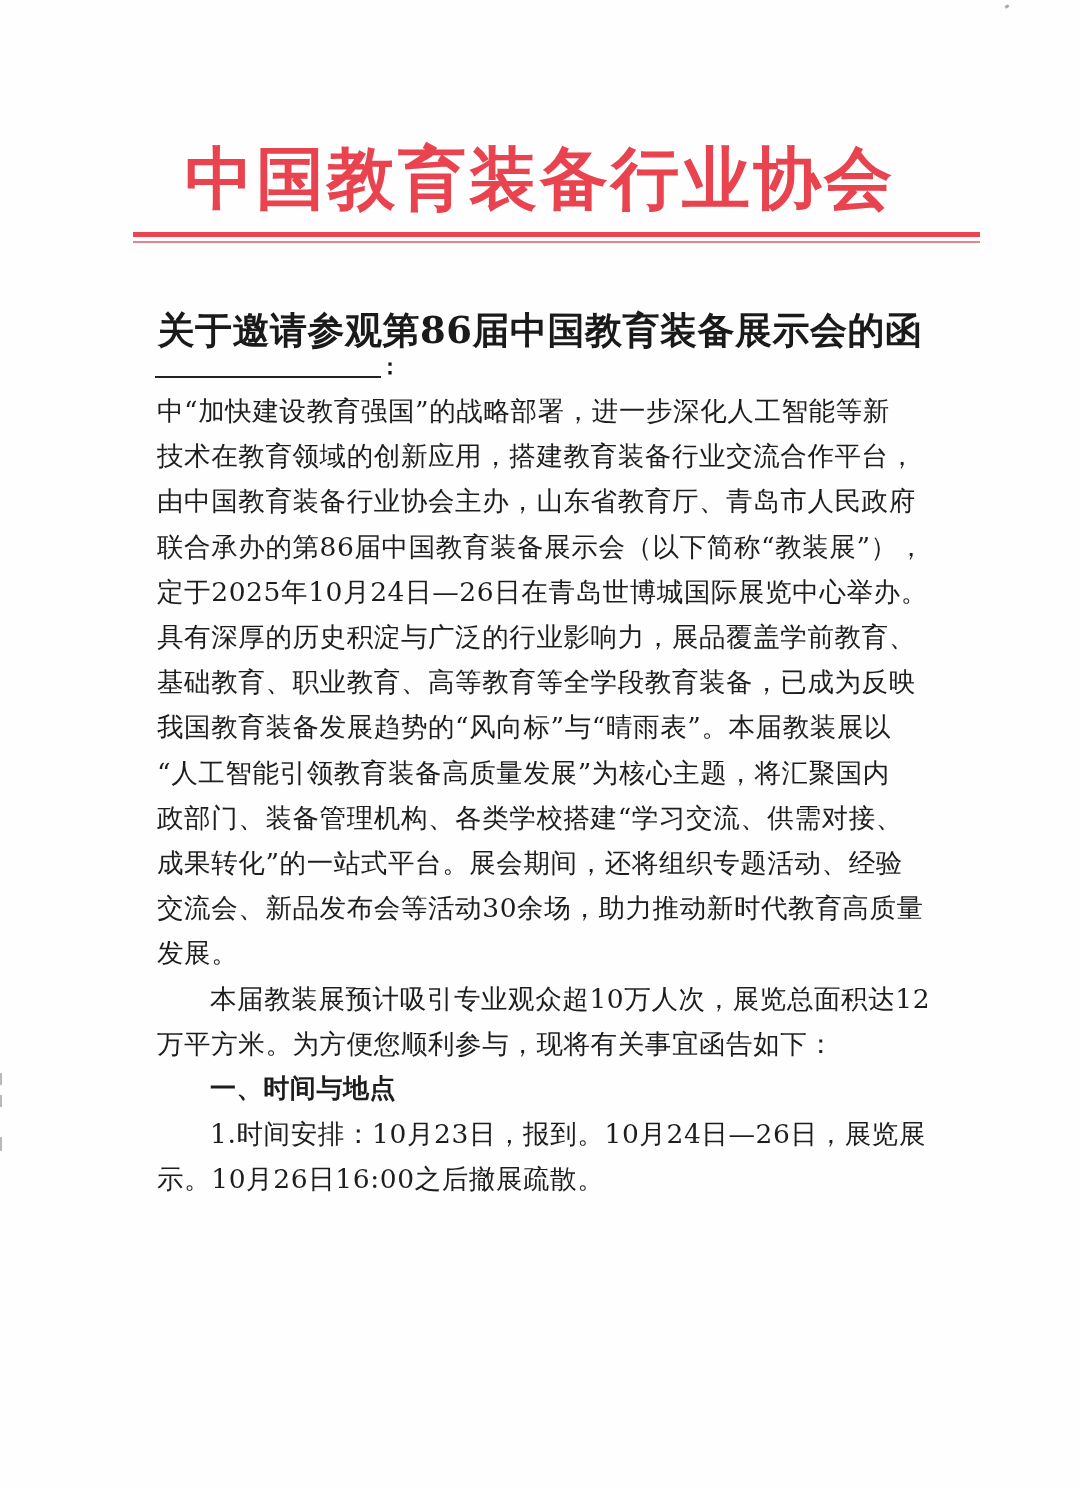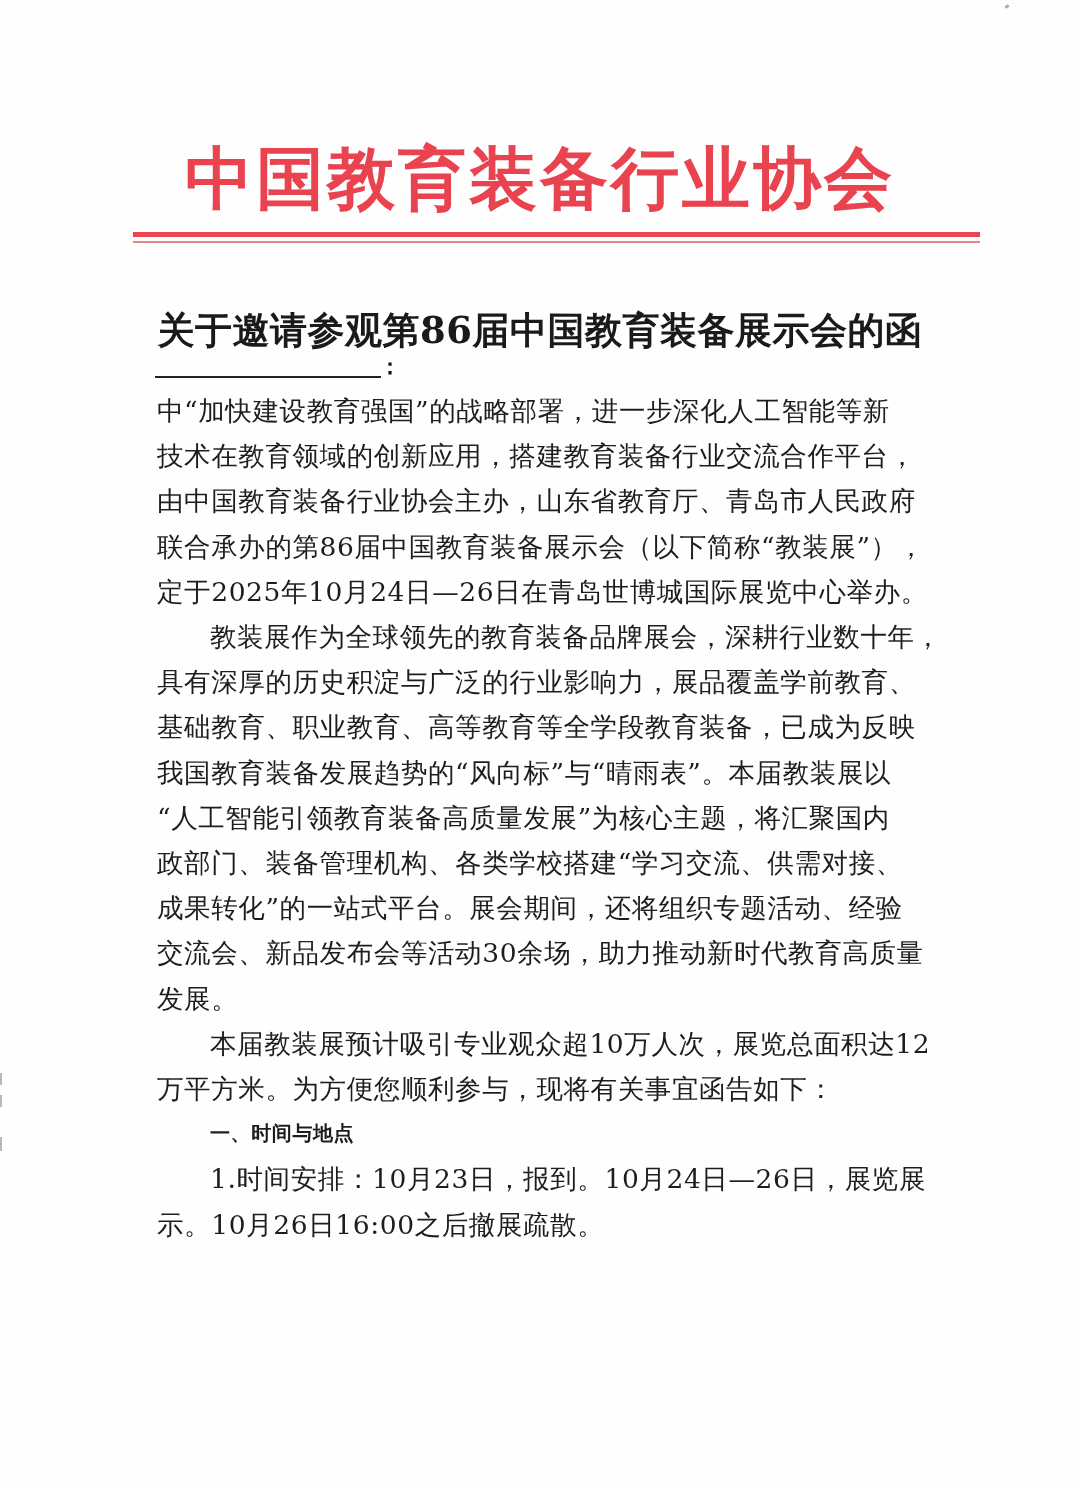--- a/index.html
+++ b/index.html
@@ -62,36 +62,35 @@
 
   <div class="body-text">
     <div>
       <span class="line">中“加快建设教育强国”的战略部署，进一步深化人工智能等新</span>
       <span class="line">技术在教育领域的创新应用，搭建教育装备行业交流合作平台，</span>
       <span class="line">由中国教育装备行业协会主办，山东省教育厅、青岛市人民政府</span>
       <span class="line">联合承办的第86届中国教育装备展示会（以下简称“教装展”），</span>
       <span class="line">定于2025年10月24日—26日在青岛世博城国际展览中心举办。</span>
     </div>
     <div>
-      <span class="line indent">教装展作为全球领先的教育装备品牌展会，深耕行业数十年，</span>
       <span class="line">具有深厚的历史积淀与广泛的行业影响力，展品覆盖学前教育、</span>
       <span class="line">基础教育、职业教育、高等教育等全学段教育装备，已成为反映</span>
       <span class="line">我国教育装备发展趋势的“风向标”与“晴雨表”。本届教装展以</span>
       <span class="line">“人工智能引领教育装备高质量发展”为核心主题，将汇聚国内</span>
       <span class="line">政部门、装备管理机构、各类学校搭建“学习交流、供需对接、</span>
       <span class="line">成果转化”的一站式平台。展会期间，还将组织专题活动、经验</span>
       <span class="line">交流会、新品发布会等活动30余场，助力推动新时代教育高质量</span>
       <span class="line">发展。</span>
     </div>
     <div>
       <span class="line indent">本届教装展预计吸引专业观众超10万人次，展览总面积达12</span>
       <span class="line">万平方米。为方便您顺利参与，现将有关事宜函告如下：</span>
     </div>
     <div>
-      <span class="line indent" style="font-family:'DejaVu Sans','Liberation Sans',sans-serif;font-weight:bold;font-size:20px;">一、时间与地点</span>
+      <span class="line indent" style="font-family:'DejaVu Sans','Liberation Sans',sans-serif;font-weight:bold;font-size:26px;">一、时间与地点</span>
     </div>
     <div>
       <span class="line indent">1.时间安排：10月23日，报到。10月24日—26日，展览展</span>
       <span class="line">示。10月26日16:00之后撤展疏散。</span>
     </div>
   </div>
 
   <div class="edge-mark" style="top:1073px;height:12px;"></div>
   <div class="edge-mark" style="top:1095px;height:12px;"></div>
   <div class="edge-mark" style="top:1137px;height:14px;"></div>

